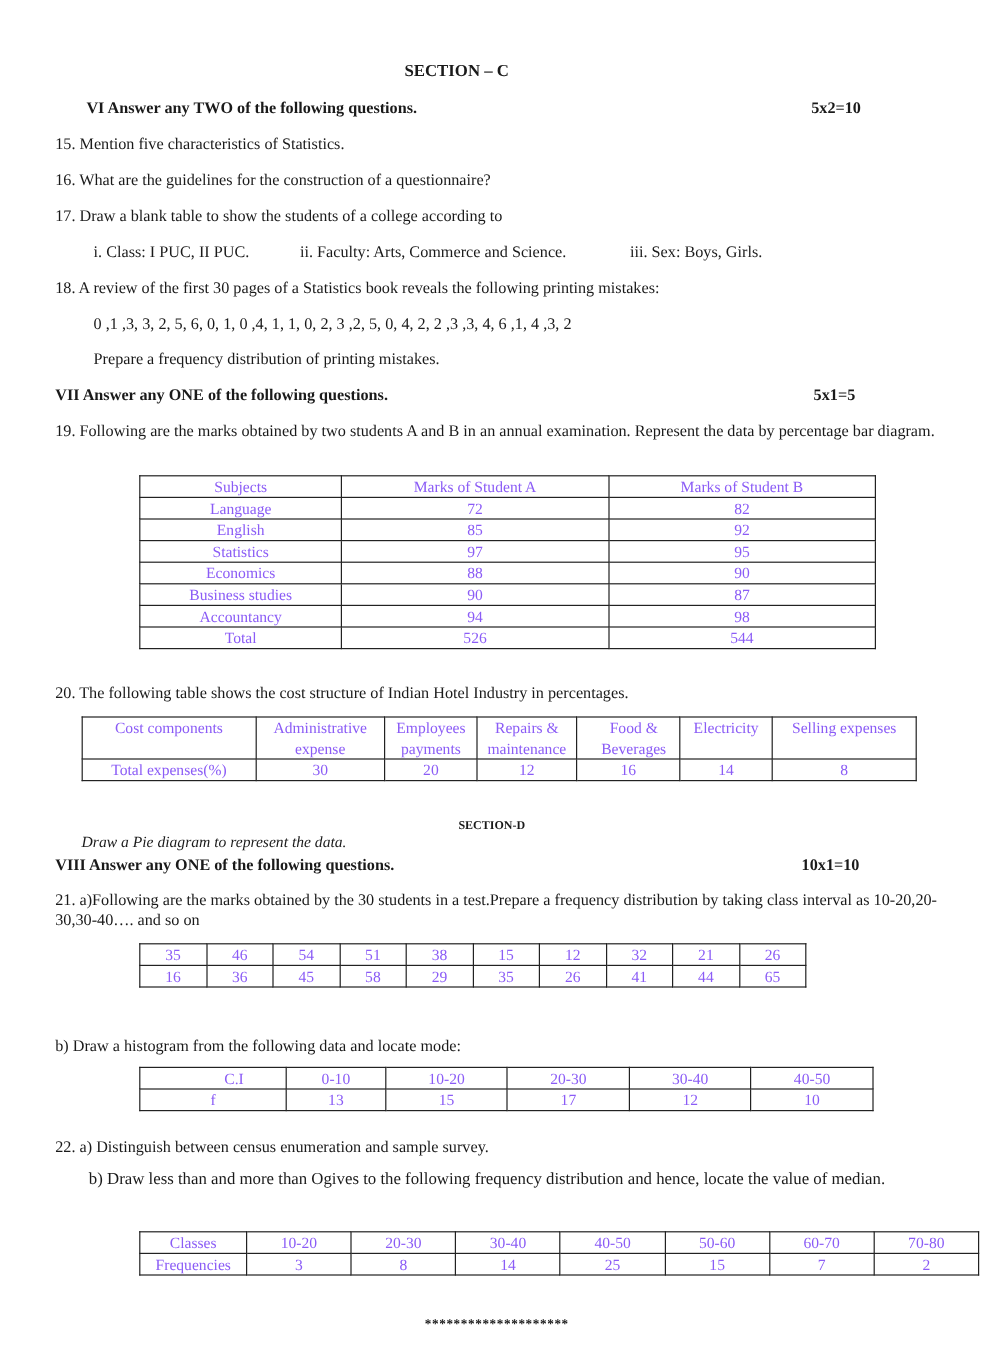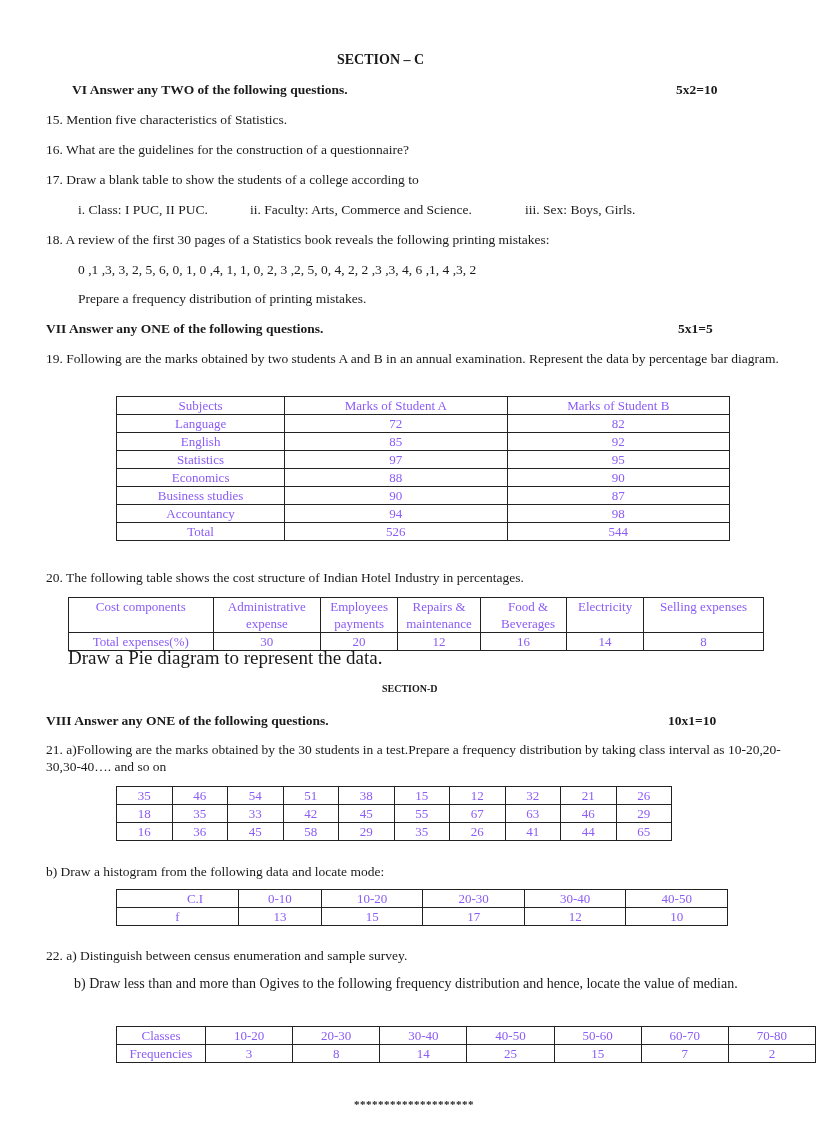--- a/index.html
+++ b/index.html
@@ -99,21 +99,21 @@
     <td>Total expenses(%)</td>
     <td>30</td>
     <td>20</td>
     <td>12</td>
     <td>16</td>
     <td>14</td>
     <td>8</td>
   </tr>
 </tbody>
   </table>
-<div class="abs" style="left:68px; top:647px; font-size:19px;">Draw a Pie diagram to represent the data.</div>
+<div class="abs" style="left:68px; top:694px; font-size:13px;font-style:italic;">Draw a Pie diagram to represent the data.</div>
 
 <div class="abs bold" style="left:382px; top:683px; font-size:10px;">SECTION-D</div>
 
 <div class="abs bold" style="left:46px; top:713px;">VIII Answer any ONE of the following questions.</div>
 <div class="abs bold" style="left:668px; top:713px;">10x1=10</div>
 
 <div class="abs wrap" style="left:46px; top:741px; width:748px; line-height:17px;">21. a)Following are the marks obtained by the 30 students in a test.Prepare a frequency distribution by taking class interval as 10-20,20-30,30-40…. and so on</div>
 
 <table style="left:116px; top:786px; width:556px;">
   <tbody>
@@ -123,32 +123,20 @@
     <td>54</td>
     <td>51</td>
     <td>38</td>
     <td>15</td>
     <td>12</td>
     <td>32</td>
     <td>21</td>
     <td>26</td>
   </tr>
   <tr>
-    <td>18</td>
-    <td>35</td>
-    <td>33</td>
-    <td>42</td>
-    <td>45</td>
-    <td>55</td>
-    <td>67</td>
-    <td>63</td>
-    <td>46</td>
-    <td>29</td>
-  </tr>
-  <tr>
     <td>16</td>
     <td>36</td>
     <td>45</td>
     <td>58</td>
     <td>29</td>
     <td>35</td>
     <td>26</td>
     <td>41</td>
     <td>44</td>
     <td>65</td>

